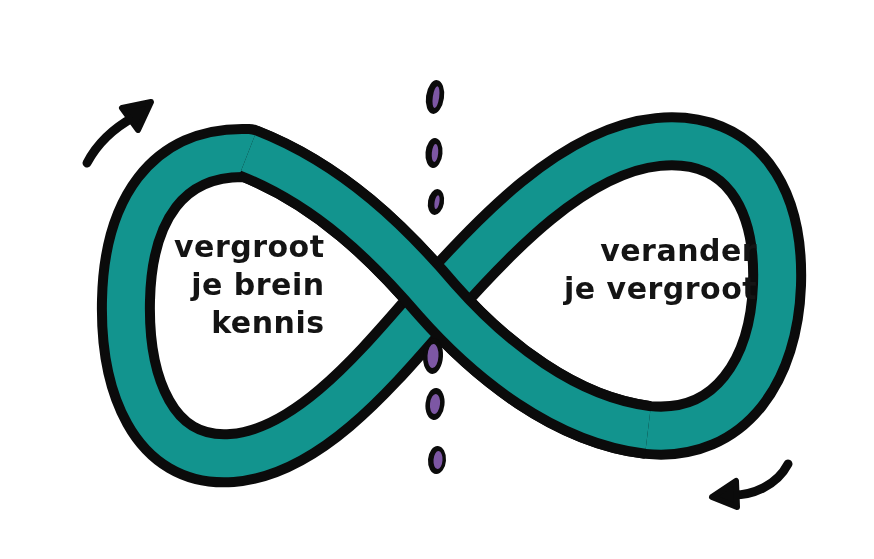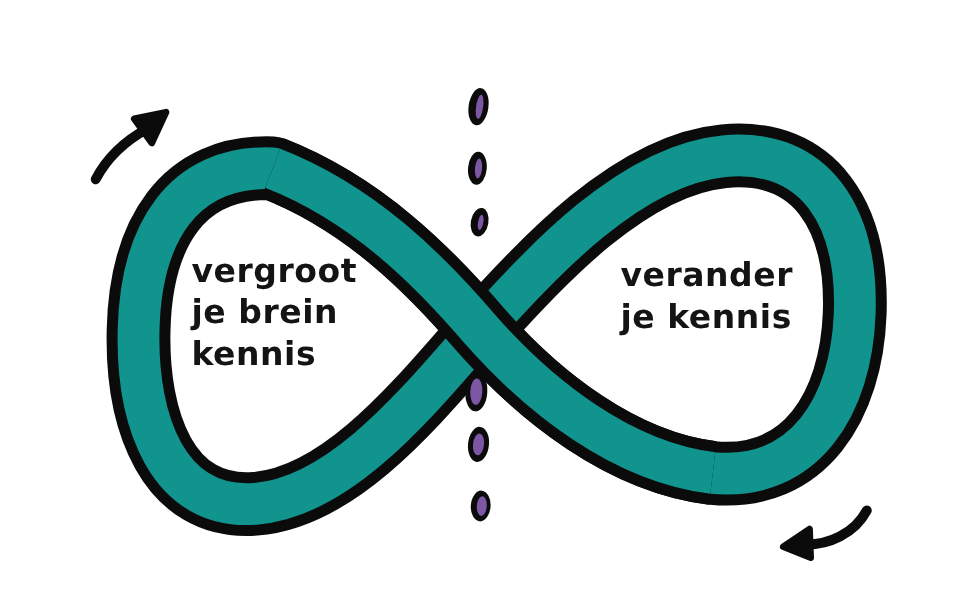--- a/index.html
+++ b/index.html
@@ -8,20 +8,21 @@
     width: 874px;
     height: 559px;
     background: #ffffff;
     overflow: hidden;
     font-family: "DejaVu Sans", sans-serif;
   }
   .stage {
     position: relative;
     width: 874px;
     height: 559px;
+    text-align: right;
   }
   .stage svg {
     position: absolute;
     left: 0;
     top: 0;
   }
   .loop-label {
     position: absolute;
     white-space: pre-line;
     font-family: "DejaVu Sans", sans-serif;
@@ -105,15 +106,15 @@
       <path d="M 788 464 C 777 485, 753 496, 730 495" fill="none" stroke-width="9" stroke-linecap="round" stroke="#0B0B0B"></path>
       <path d="M 712 497 L 736 481 L 737 507 Z" stroke-width="6" stroke-linejoin="round" stroke="#0B0B0B" fill="#0B0B0B"></path>
     </g>
   </svg>
 
   <div class="loop-label left">vergroot
 je brein
 kennis</div>
 
   <div class="loop-label right">verander
-je kennis</div>
+je vergroot</div>
 
 </div>
 
 </body></html>

